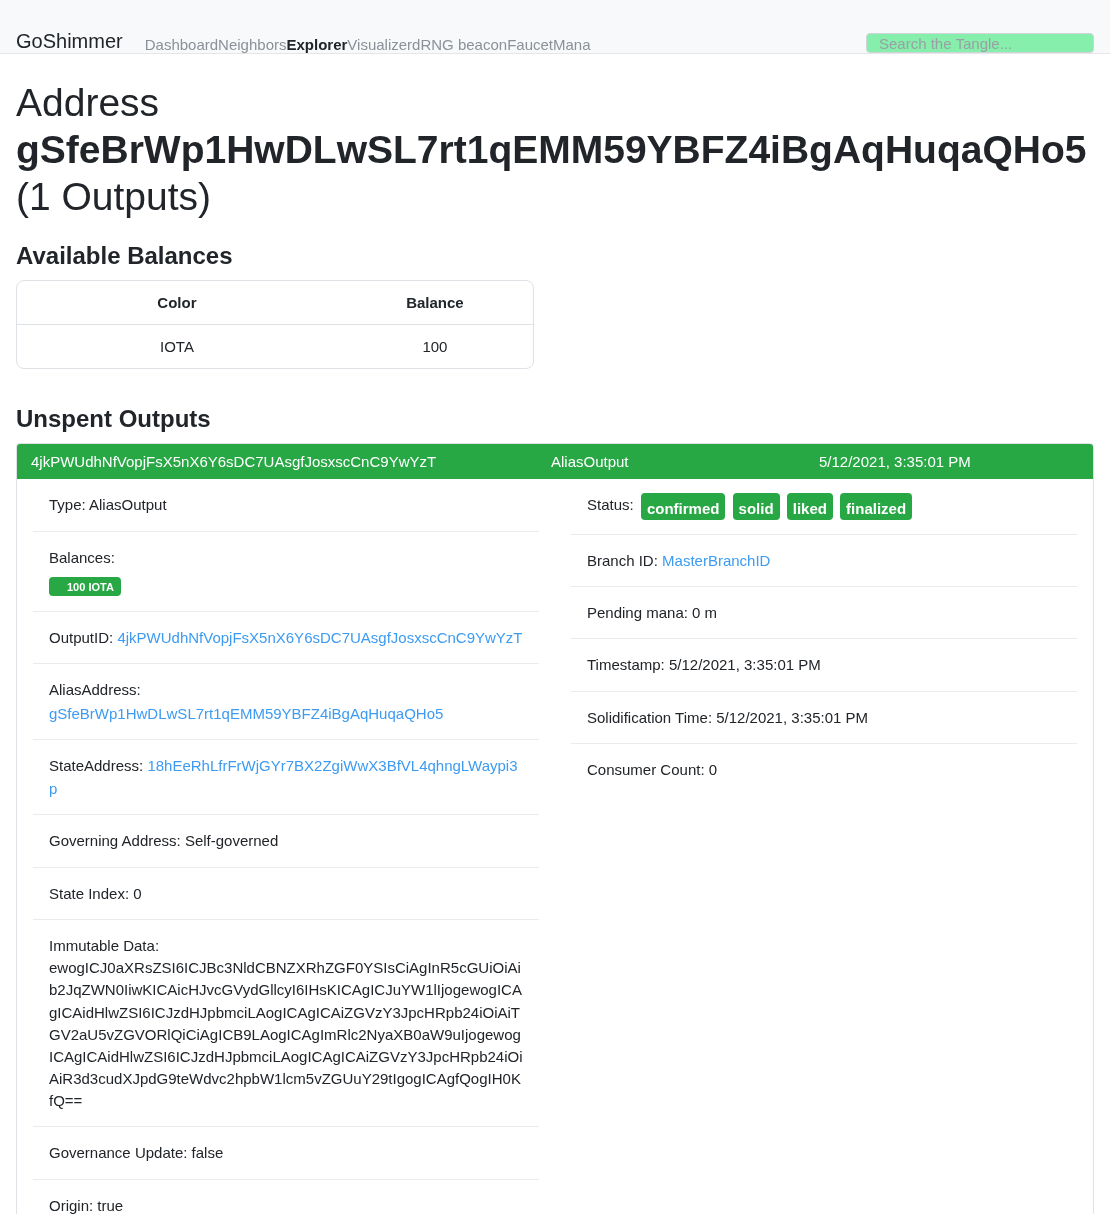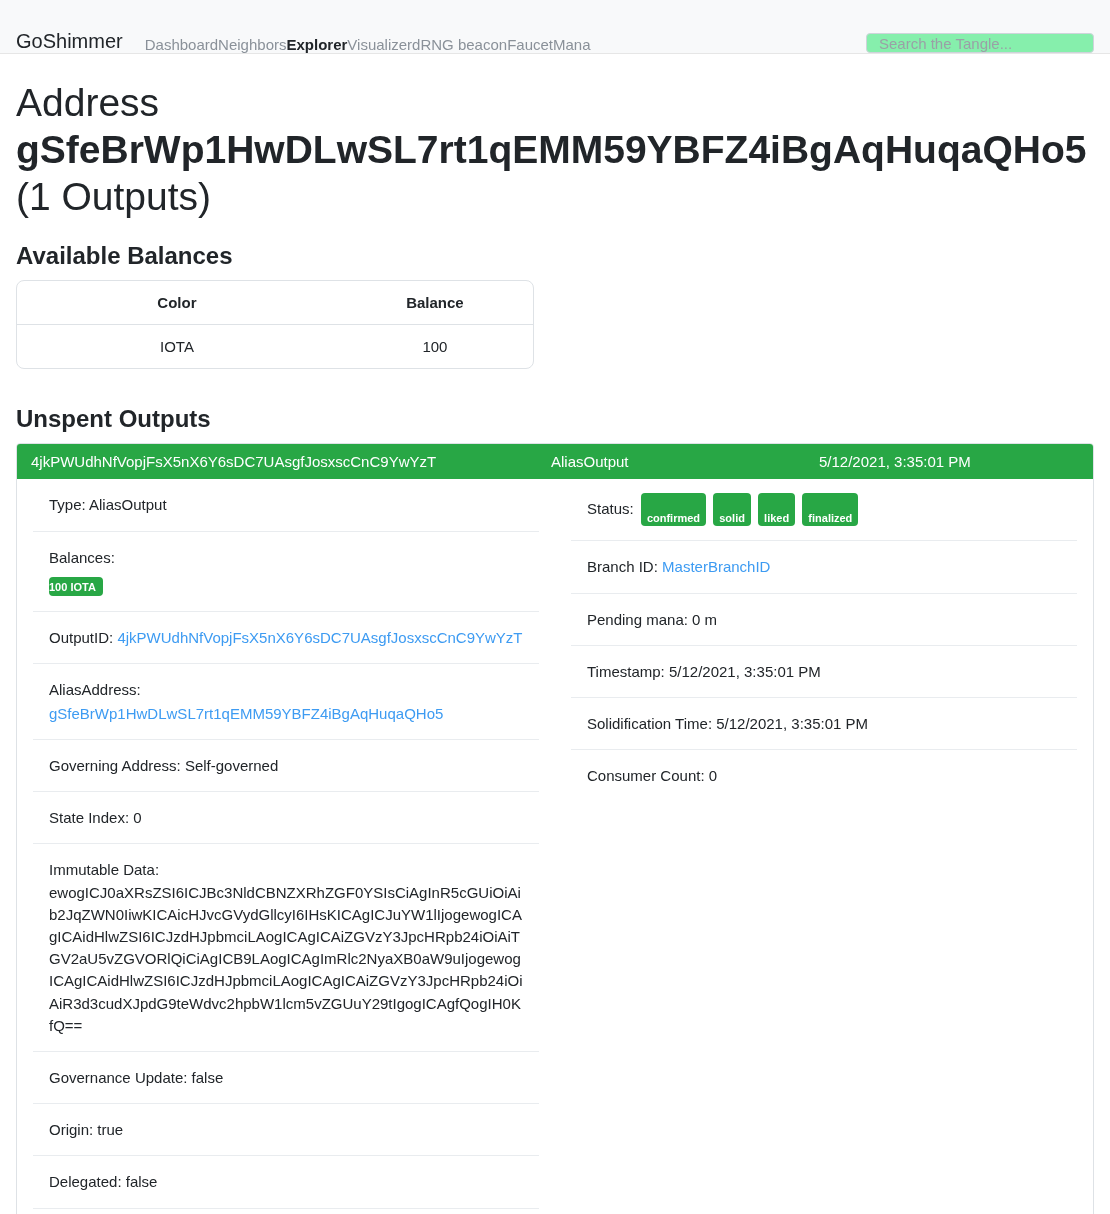--- a/index.html
+++ b/index.html
@@ -137,30 +137,30 @@
     color: #3d9bf2;
     text-decoration: none;
     cursor: pointer;
     margin-top: 24px;
   }
 
   .badge {
     display: inline-block;
     background: #28a745;
     color: #fff;
-    font-size: 11px;
+    font-size: 15px;
     font-weight: bold;
     border-radius: 4px;
-    padding: 19px 6px 2px 6px;
+    padding: 8px 6px 2px 6px;
     line-height: 1.1;
     vertical-align: middle;
     margin-right: 3px;
     white-space: nowrap;
   }
-  .badge-big { font-size: 11px; padding: 4px 7px 3px 0; }
+  .badge-big { font-size: 11px; padding: 4px 7px 3px 18px; }
   .badges-inline { display: inline-block; margin-left: 3px; }
   .balances-label { margin-bottom: 5px; }
 
   .mono-wrap {
     word-break: break-all;
     line-height: 1.48;
   }
 </style>
 </head>
 <body>
@@ -230,20 +230,24 @@
         <div class="row-item">
           <span>OutputID:</span>
           <a class="link">4jkPWUdhNfVopjFsX5nX6Y6sDC7UAsgfJosxscCnC9YwYzT</a>
         </div>
 
         <div class="row-item">
           <div>AliasAddress:</div>
           <a class="link">gSfeBrWp1HwDLwSL7rt1qEMM59YBFZ4iBgAqHuqaQHo5</a>
         </div>
 
+        <div class="row-item">
+          <span>StateAddress:</span>
+          <a class="link">18hEeRhLfrFrWjGYr7BX2ZgiWwX3BfVL4qhngLWaypi3p</a>
+        </div>
 
         <div class="row-item">Governing Address: Self-governed</div>
 
         <div class="row-item">State Index: 0</div>
 
         <div class="row-item">
           <div>Immutable Data:</div>
           <div class="mono-wrap">ewogICJ0aXRsZSI6ICJBc3NldCBNZXRhZGF0YSIsCiAgInR5cGUiOiAib2JqZWN0IiwKICAicHJvcGVydGllcyI6IHsKICAgICJuYW1lIjogewogICAgICAidHlwZSI6ICJzdHJpbmciLAogICAgICAiZGVzY3JpcHRpb24iOiAiTGV2aU5vZGVORlQiCiAgICB9LAogICAgImRlc2NyaXB0aW9uIjogewogICAgICAidHlwZSI6ICJzdHJpbmciLAogICAgICAiZGVzY3JpcHRpb24iOiAiR3d3cudXJpdG9teWdvc2hpbW1lcm5vZGUuY29tIgogICAgfQogIH0KfQ==</div>
         </div>
 

